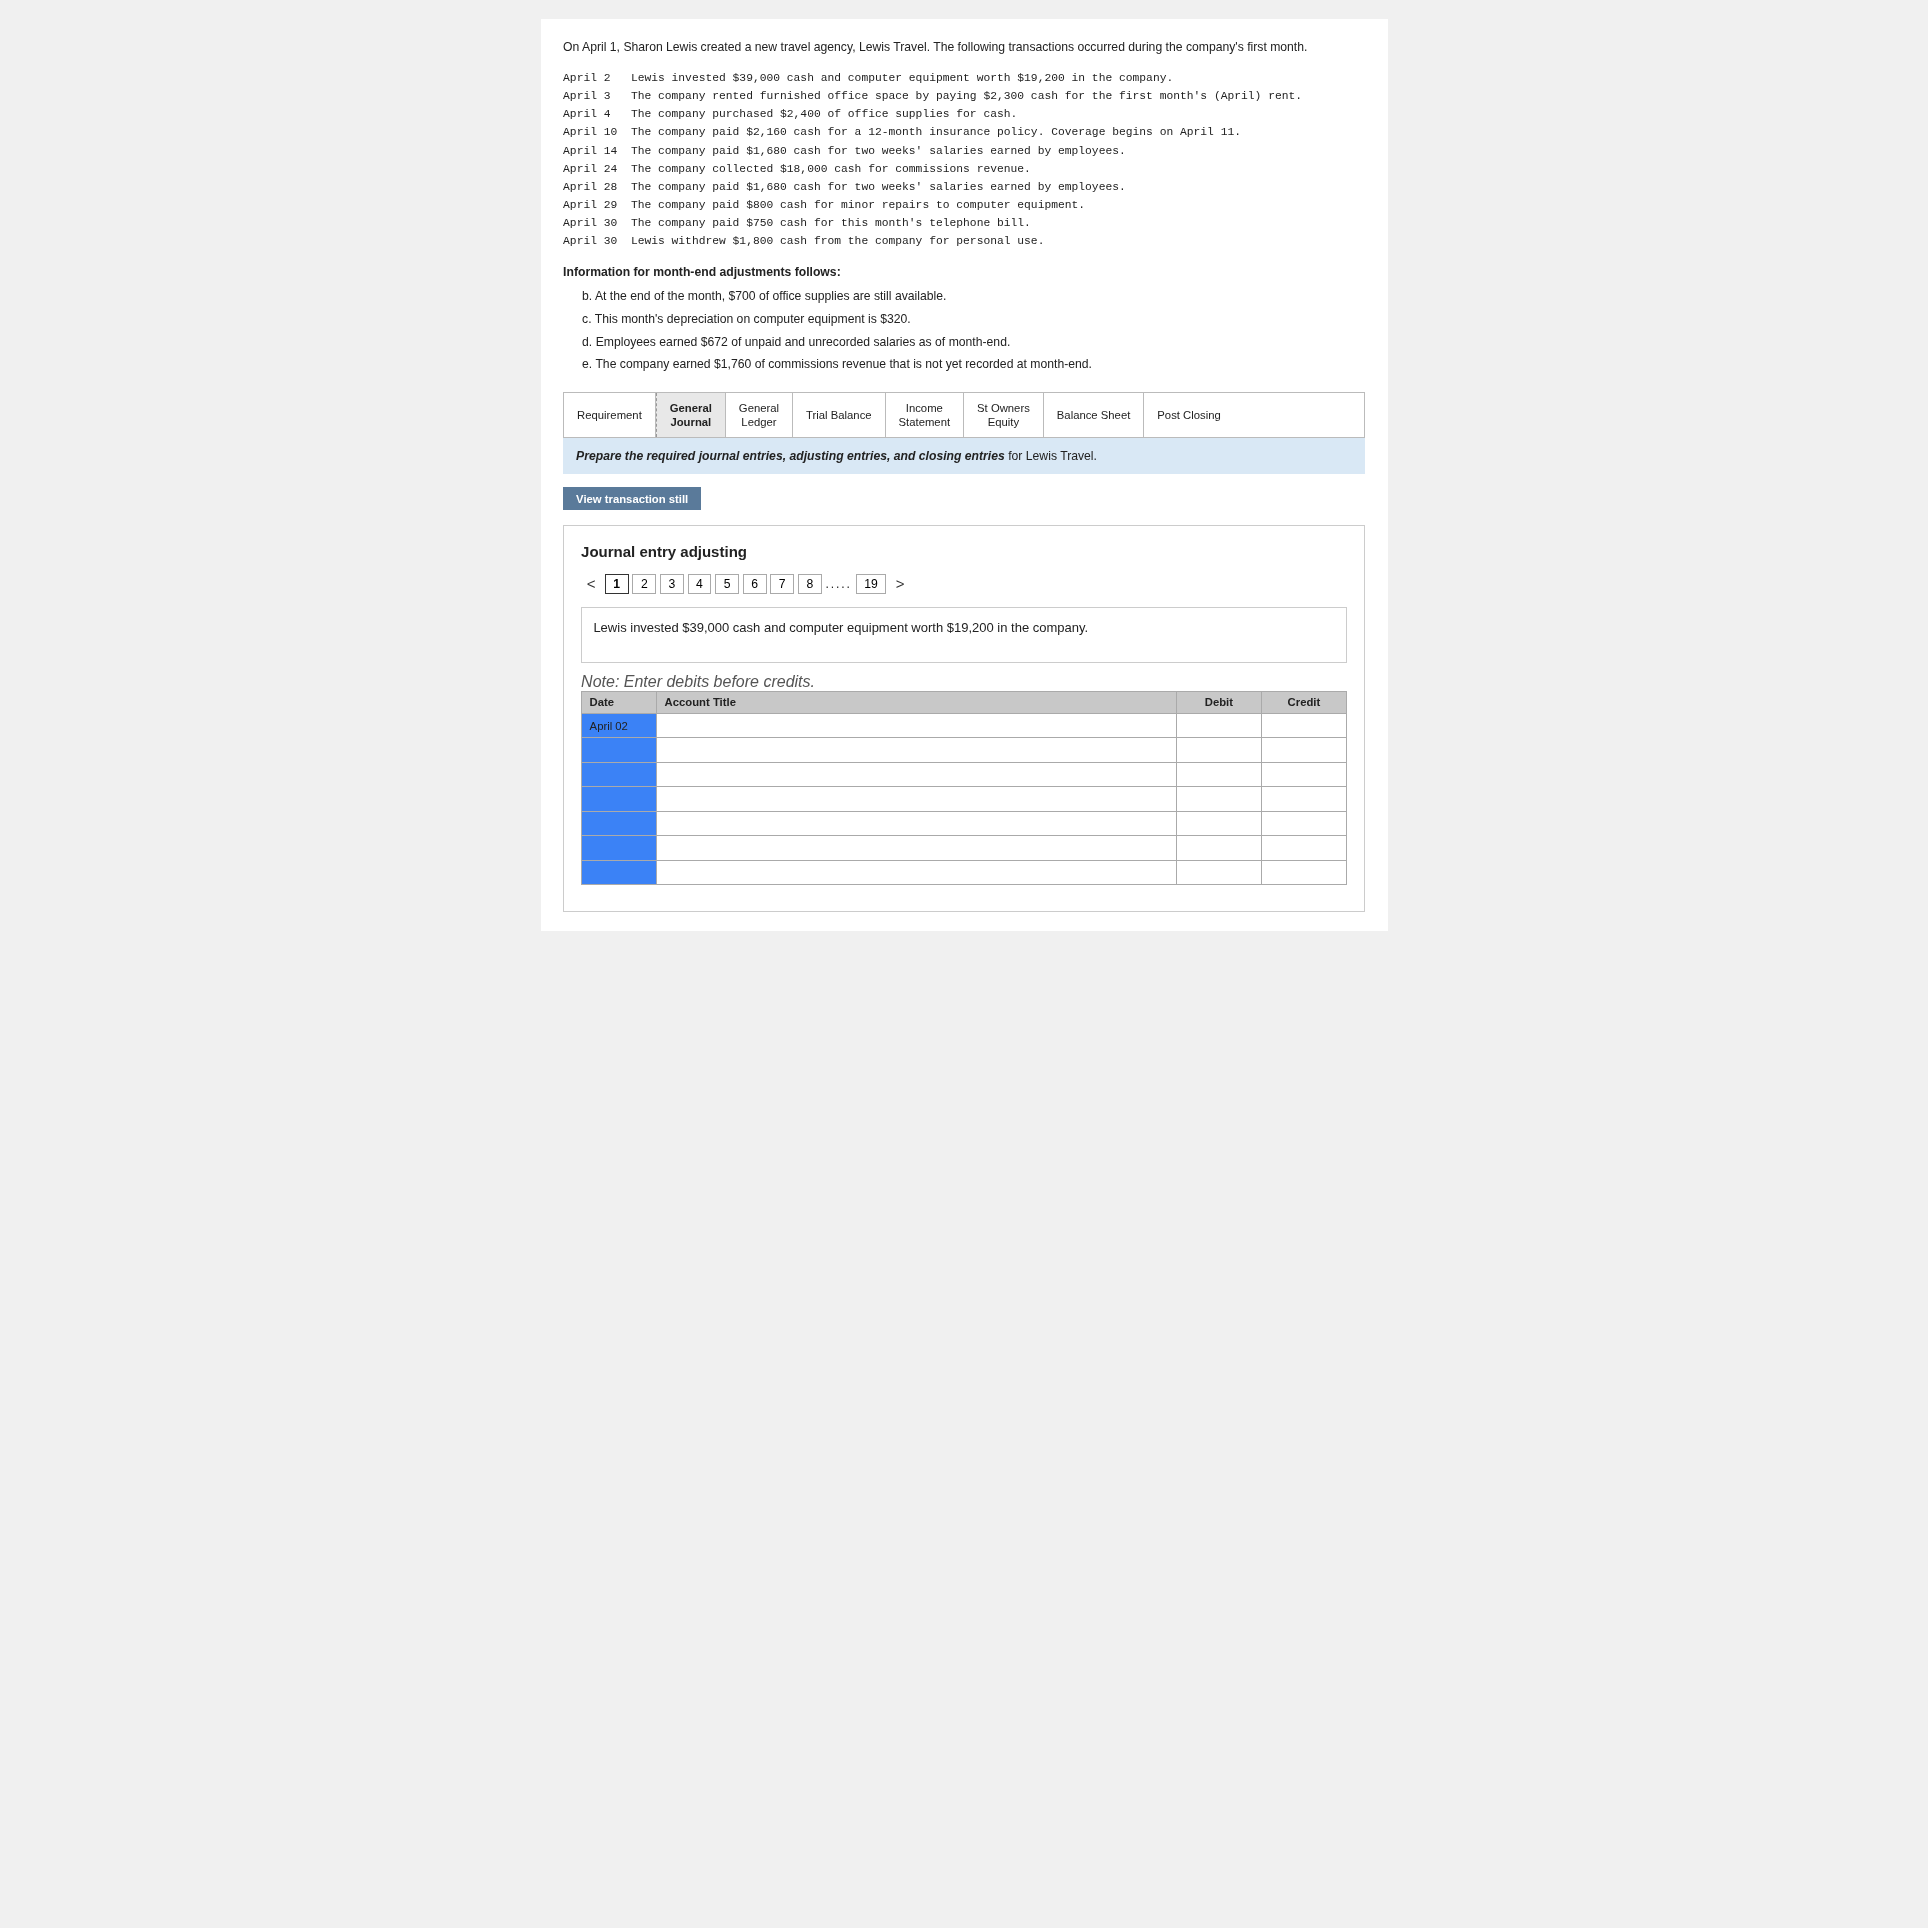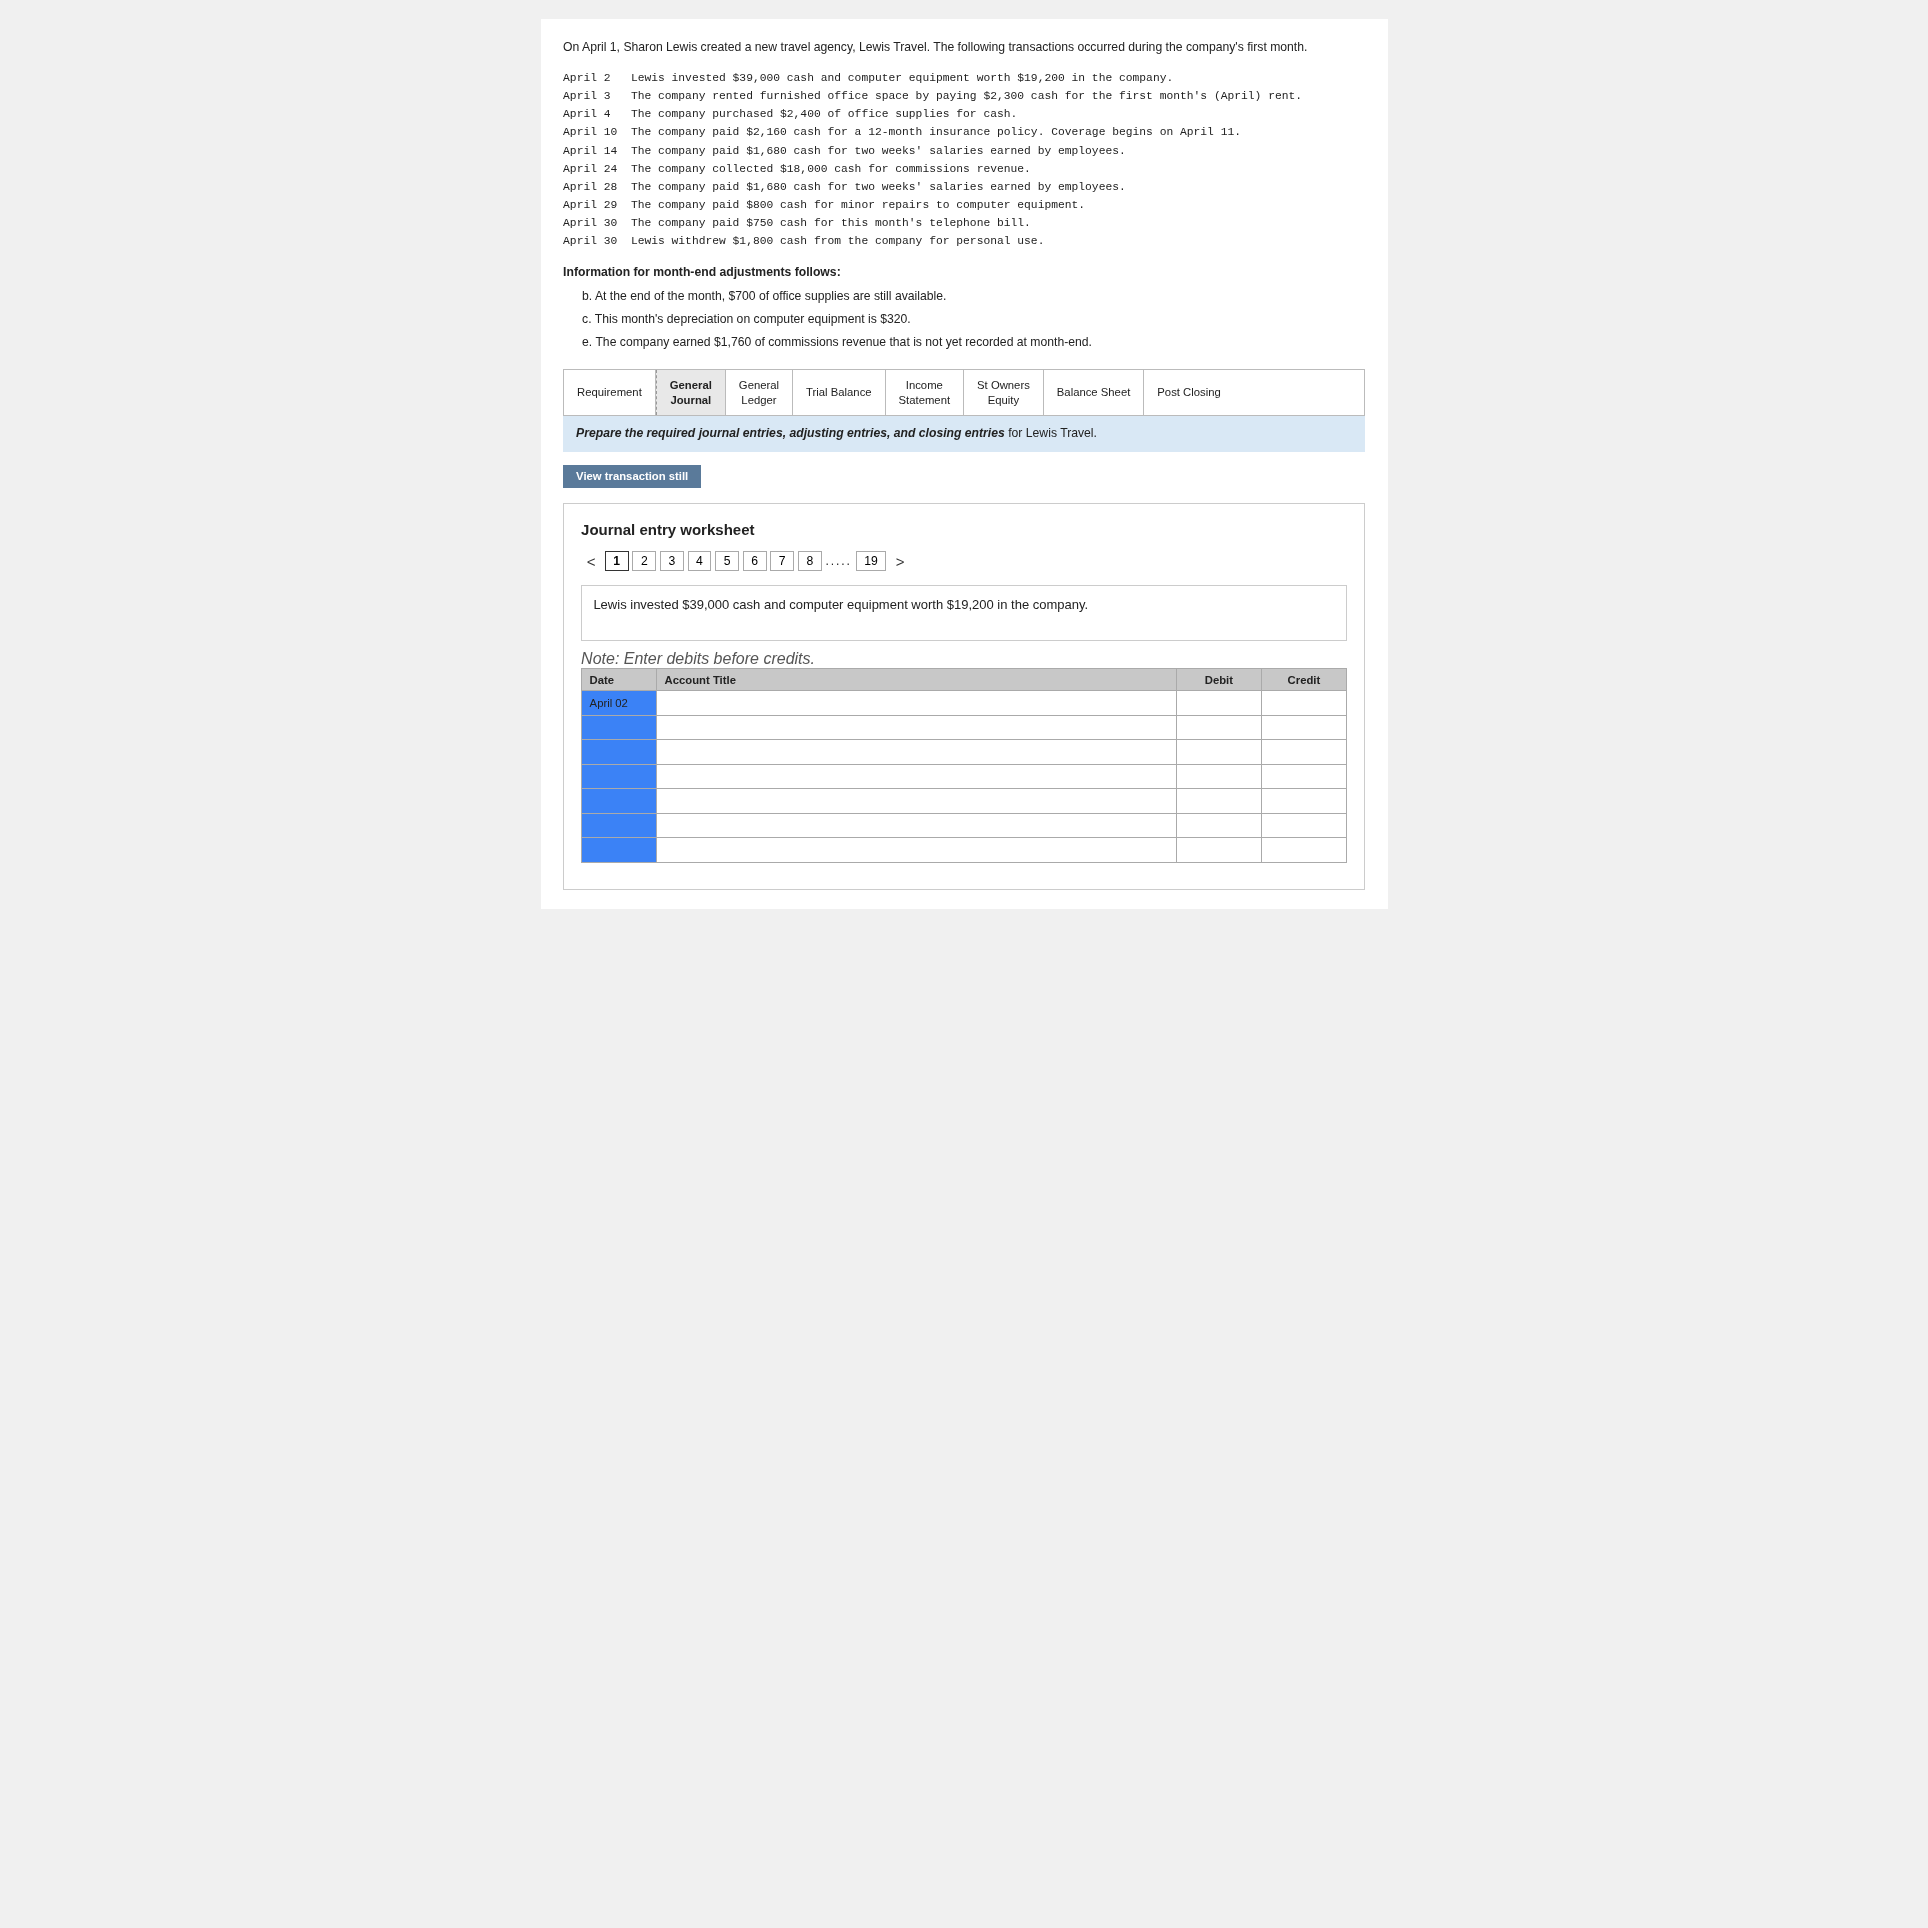--- a/index.html
+++ b/index.html
@@ -226,20 +226,21 @@
   <p class="intro-text">On April 1, Sharon Lewis created a new travel agency, Lewis Travel. The following transactions occurred during the company's first month.</p>
 
   
   <div class="transactions" id="transactions-list"><div>April 2   Lewis invested $39,000 cash and computer equipment worth $19,200 in the company.</div><div>April 3   The company rented furnished office space by paying $2,300 cash for the first month's (April) rent.</div><div>April 4   The company purchased $2,400 of office supplies for cash.</div><div>April 10  The company paid $2,160 cash for a 12-month insurance policy. Coverage begins on April 11.</div><div>April 14  The company paid $1,680 cash for two weeks' salaries earned by employees.</div><div>April 24  The company collected $18,000 cash for commissions revenue.</div><div>April 28  The company paid $1,680 cash for two weeks' salaries earned by employees.</div><div>April 29  The company paid $800 cash for minor repairs to computer equipment.</div><div>April 30  The company paid $750 cash for this month's telephone bill.</div><div>April 30  Lewis withdrew $1,800 cash from the company for personal use.</div></div>
 
   
   <p class="adjustments-header">Information for month-end adjustments follows:</p>
   <ul class="adjustments-list" id="adjustments-list">
       <li>b. At the end of the month, $700 of office supplies are still available.</li>
       <li>c. This month's depreciation on computer equipment is $320.</li>
+      <li>d. Employees earned $672 of unpaid and unrecorded salaries as of month-end.</li>
       <li>e. The company earned $1,760 of commissions revenue that is not yet recorded at month-end.</li>
     </ul>
 
   
   <div class="tab-nav" id="tab-nav">
       <div class="tab-item" style="white-space: pre-line;">Requirement</div>
       <div class="tab-item active dashed-left" style="white-space: pre-line;">General
 Journal</div>
       <div class="tab-item" style="white-space: pre-line;">General
 Ledger</div>
@@ -259,21 +260,21 @@
       <span> for Lewis Travel.</span>
     </span>
   </div>
 
   
   <button class="btn-view-transaction">View transaction still</button>
 
   
   <div class="worksheet-container">
 
-    <h2 class="worksheet-title">Journal entry worksheet</h2>
+    <h2 class="worksheet-title">Journal entry adjusting</h2>
 
     <div class="pagination" id="pagination-row">
         <button class="page-nav">&lt;</button>
         <button class="page-num active">1</button>
         <button class="page-num">2</button>
         <button class="page-num">3</button>
         <button class="page-num">4</button>
         <button class="page-num">5</button>
         <button class="page-num">6</button>
         <button class="page-num">7</button>

